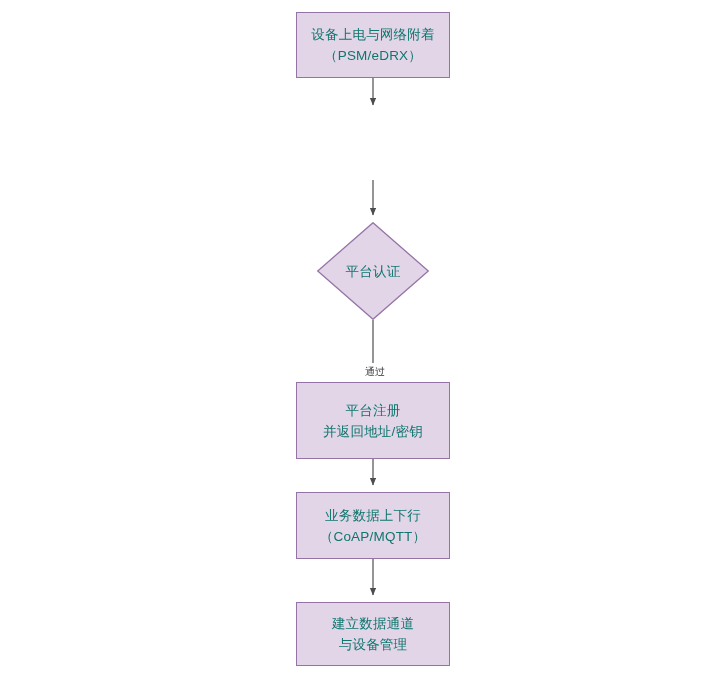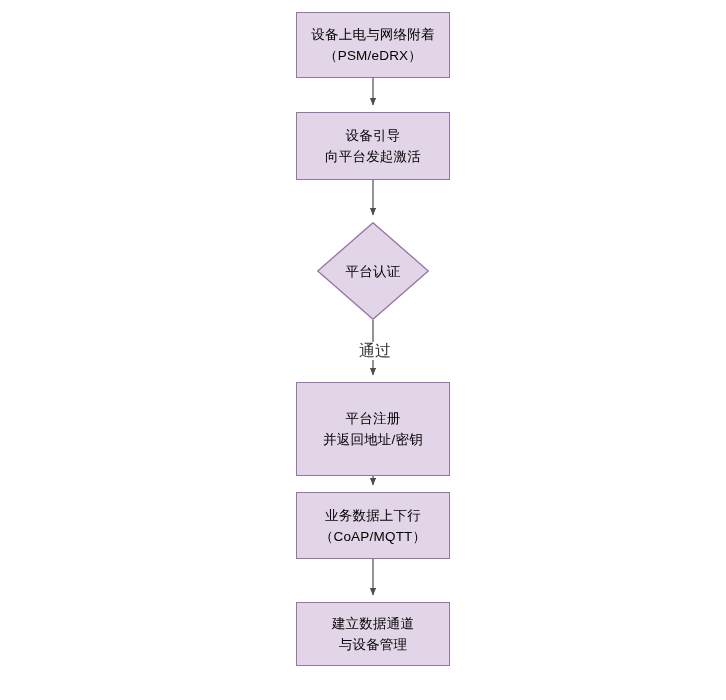--- a/index.html
+++ b/index.html
@@ -30,21 +30,21 @@
     height: 700px;
     pointer-events: none;
   }
   .node {
     position: absolute;
     box-sizing: border-box;
     display: flex;
     align-items: center;
     justify-content: center;
     text-align: center;
-    color: #000000;
+    color: #0f766e;
     font-size: 13.5px;
     line-height: 21px;
     letter-spacing: 0.2px;
   }
   .node.process {
     background: #e1d5e7;
     border: 1px solid #9673a6;
   }
   .node .node-label {
     display: block;
@@ -63,25 +63,26 @@
     height: 100%;
   }
   .decision .node-label {
     position: relative;
     z-index: 2;
   }
   .edge-label {
     position: absolute;
     background: #ffffff;
     color: #333333;
-    font-size: 16px;
+    font-size: 10px;
     line-height: 16px;
     padding: 1px 2px;
     text-align: center;
     white-space: nowrap;
+    margin-top: 21px;
   }
 </style>
 </head>
 <body>
 
 <div id="diagram-canvas">
 
   <svg class="edge-layer" width="726" height="700" viewBox="0 0 726 700" xmlns="http://www.w3.org/2000/svg">
     <defs>
       <marker id="arrowhead" markerWidth="9" markerHeight="9" refX="7.2" refY="3.2" orient="auto" markerUnits="userSpaceOnUse">
@@ -108,35 +109,31 @@
     <g>
       <line x1="373" y1="559" x2="373" y2="595" stroke="#4d4d4d" stroke-width="1.2" marker-end="url(#arrowhead)"></line>
     </g>
   </svg>
 
   <div class="node process" style="left:296px; top:12px; width:154px; height:66px;">
     <span class="node-label">设备上电与网络附着
 （PSM/eDRX）</span>
   </div>
 
-  <div class="node process" style="left:296px; top:112px; width:154px; height:68px;">
-    <span class="node-label">设备引导
-向平台发起激活</span>
-  </div>
 
   <div class="node decision" style="left:317px; top:222px; width:112px; height:98px;">
     <svg class="decision-shape" viewBox="0 0 112 98" preserveAspectRatio="none" xmlns="http://www.w3.org/2000/svg">
       <polygon points="56,0.7 111.3,49 56,97.3 0.7,49" fill="#e1d5e7" stroke="#9673a6" stroke-width="1.3"></polygon>
     </svg>
     <span class="node-label">平台认证</span>
   </div>
 
   <div class="edge-label" style="left:352px; top:342px; width:42px;">通过</div>
 
-  <div class="node process" style="left:296px; top:382px; width:154px; height:94px;">
+  <div class="node process" style="left:296px; top:382px; width:154px; height:77px;">
     <span class="node-label">平台注册
 并返回地址/密钥</span>
   </div>
 
   <div class="node process" style="left:296px; top:492px; width:154px; height:67px;">
     <span class="node-label">业务数据上下行
 （CoAP/MQTT）</span>
   </div>
 
   <div class="node process" style="left:296px; top:602px; width:154px; height:64px;">

